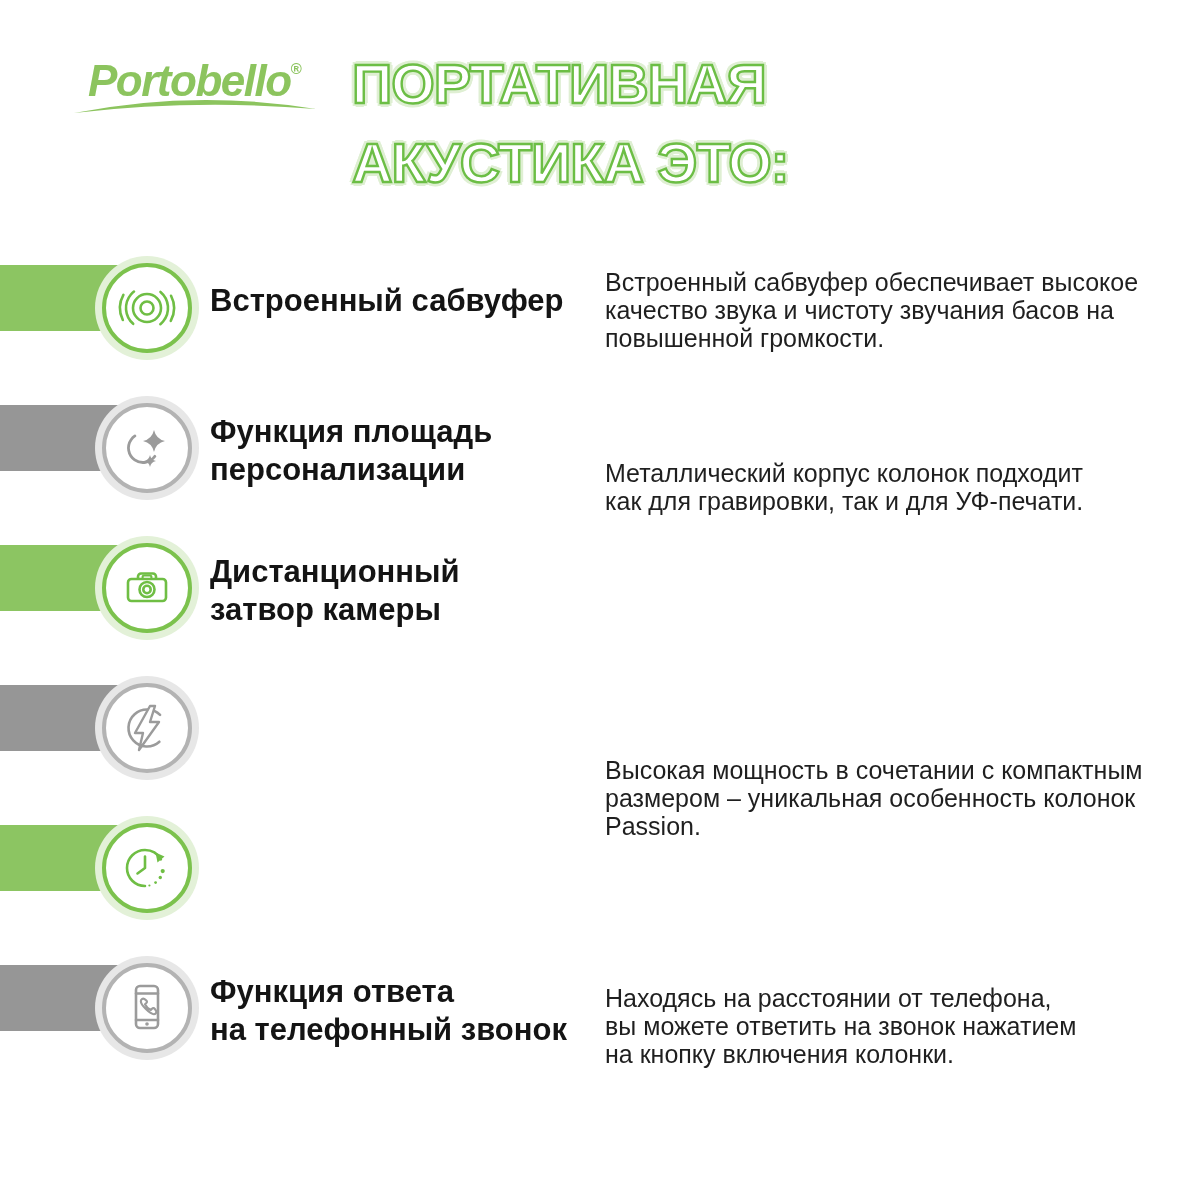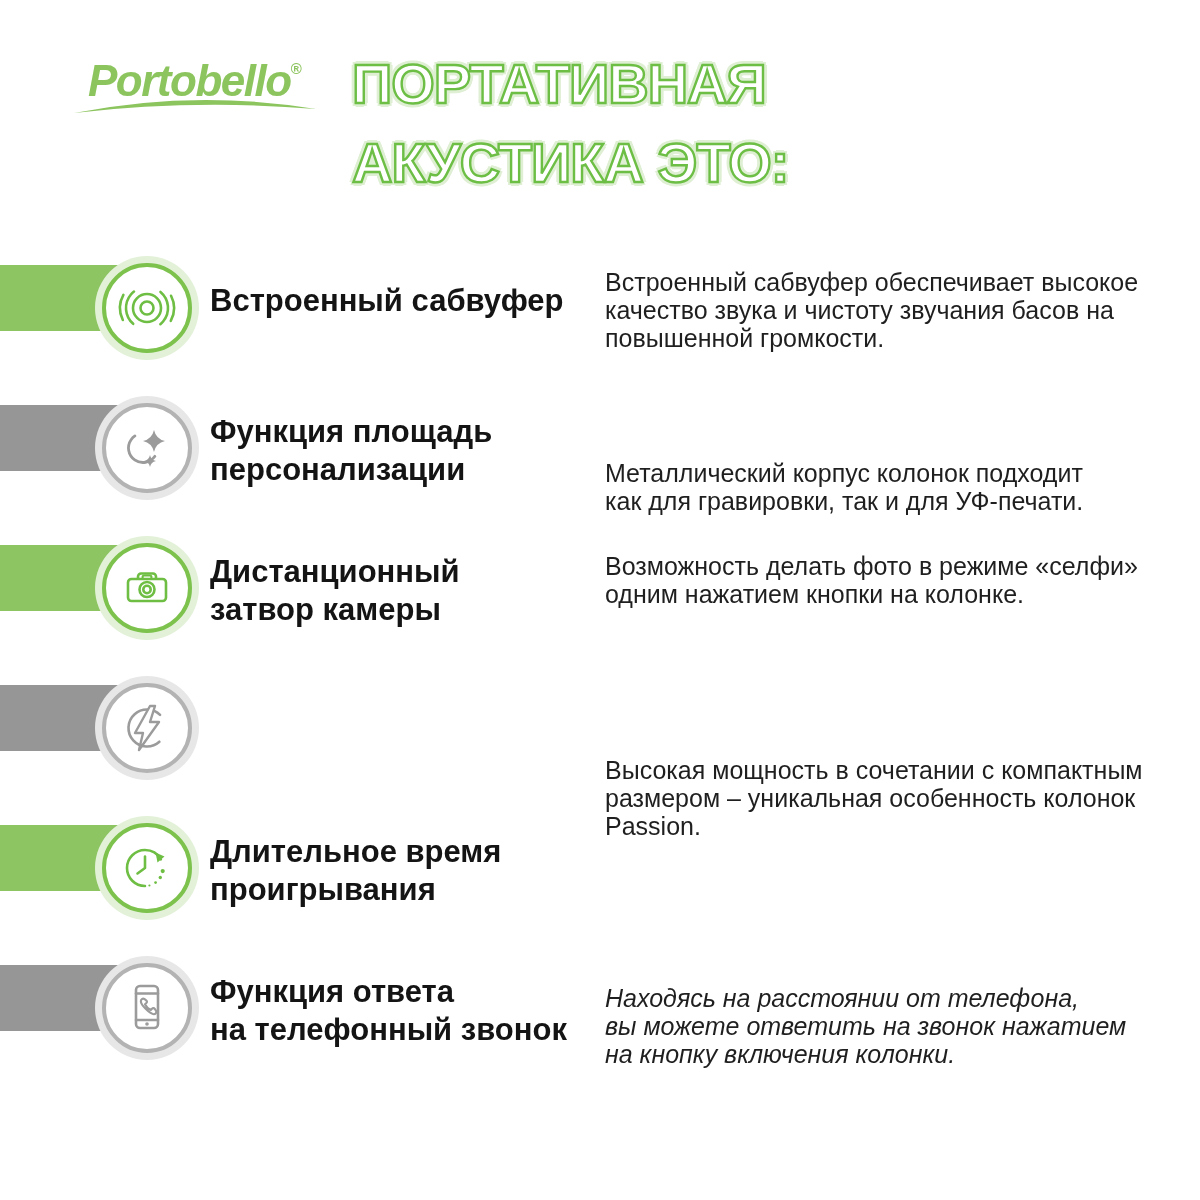--- a/index.html
+++ b/index.html
@@ -43,21 +43,21 @@
     position:absolute;left:210px;transform:translateY(-50%);
     font-size:31px;line-height:38px;font-weight:bold;white-space:pre;color:#141414;
   }
   .f1 .feature-title,.f4 .feature-title{top:36px;}
   .f2 .feature-title,.f3 .feature-title,.f5 .feature-title,.f6 .feature-title{top:46px;}
   .feature-desc{
     position:absolute;left:605px;width:590px;
     font-size:25px;line-height:28px;white-space:pre;color:#1f1f1f;
   }
   .f1 .feature-desc{top:3px;} .f2 .feature-desc{top:7px;margin-top:47px;} .f3 .feature-desc{top:7px;}
-  .f4 .feature-desc{top:25px;margin-top:46px;} .f5 .feature-desc{top:18px;} .f6 .feature-desc{top:19px;font-style:italic;}
+  .f4 .feature-desc{top:25px;margin-top:46px;} .f5 .feature-desc{top:18px;} .f6 .feature-desc{top:19px;}
 </style>
 </head>
 <body>
 
 <div class="logo">
   <div class="logo-text"><span>Portobello</span><span class="logo-reg">®</span></div>
   <svg class="logo-swoosh" width="250" height="18" viewBox="0 0 250 18">
     <path d="M4,15 Q125,-9 246,11 Q125,1 4,15 Z" fill="#8CC45E"></path>
   </svg>
 </div>
@@ -114,22 +114,20 @@
           <path d="M19,19 v-2.5 a3,3 0 0 1 3,-3 h12 a3,3 0 0 1 3,3 V19"></path>
           <rect x="23.5" y="15.5" width="9" height="3.4" rx="1.7" stroke-width="2"></rect>
           <circle cx="28" cy="29.5" r="7.5"></circle>
           <circle cx="28" cy="29.5" r="3.7"></circle>
         </svg>
       </span>
     </div>
   </div>
   <div class="feature-title">Дистанционный
 затвор камеры</div>
-  <div class="feature-desc">Возможность делать фото в режиме «селфи»
-одним нажатием кнопки на колонке.</div>
 </div>
 
 <div class="feature f4 gray">
   <div class="bar"></div>
   <div class="halo">
     <div class="circle">
       <span class="icon">
         <svg width="56" height="56" viewBox="0 0 56 56">
           <circle cx="28" cy="28" r="18.5" fill="none" stroke="currentColor" stroke-width="2.6" stroke-linecap="round" stroke-dasharray="85.6 30.6" transform="rotate(48 28 28)"></circle>
           <path d="M31,6 L16,33 h8 L20,50 L40,22 h-9 L36,6 Z" fill="#ffffff" stroke="currentColor" stroke-width="2.4" stroke-linejoin="round"></path>
@@ -152,22 +150,20 @@
           <path d="M36.5,12.5 L45.5,16.5 L38.5,22.5 Z" fill="currentColor"></path>
           <path d="M26,28 V16.5 M26,28 L18.5,33.5" stroke="currentColor" stroke-width="2.6" stroke-linecap="round" fill="none"></path>
           <circle cx="43.7" cy="31.1" r="2.1" fill="currentColor"></circle>
           <circle cx="41.3" cy="37.5" r="1.7" fill="currentColor"></circle>
           <circle cx="36.6" cy="42.6" r="1.4" fill="currentColor"></circle>
           <circle cx="30.4" cy="45.5" r="1.1" fill="currentColor"></circle>
         </svg>
       </span>
     </div>
   </div>
-  <div class="feature-title">Длительное время
-проигрывания</div>
 </div>
 
 <div class="feature f6 gray">
   <div class="bar"></div>
   <div class="halo">
     <div class="circle">
       <span class="icon">
         <svg width="56" height="56" viewBox="0 0 56 56" fill="none" stroke="currentColor" stroke-width="2.6" stroke-linecap="round" stroke-linejoin="round">
           <rect x="17" y="6" width="22" height="42" rx="4"></rect>
           <path d="M17,13.5 H39 M17,40 H39"></path>

